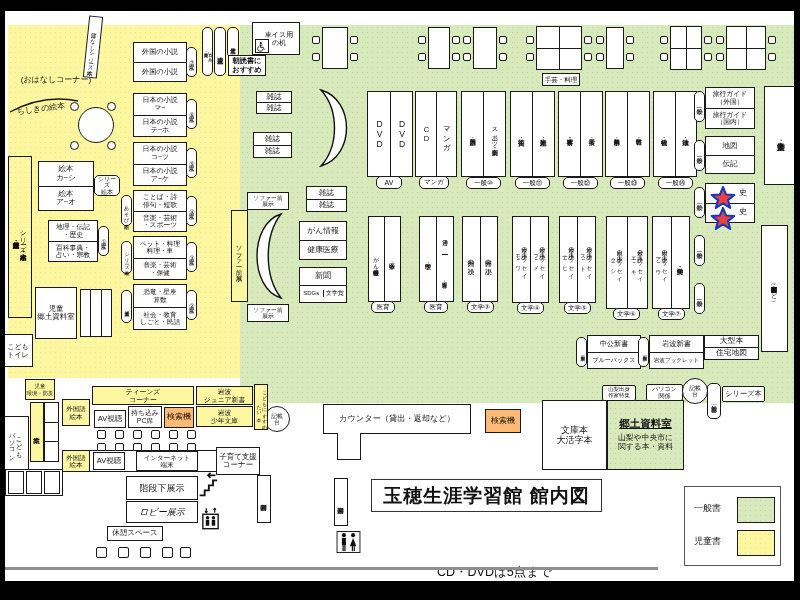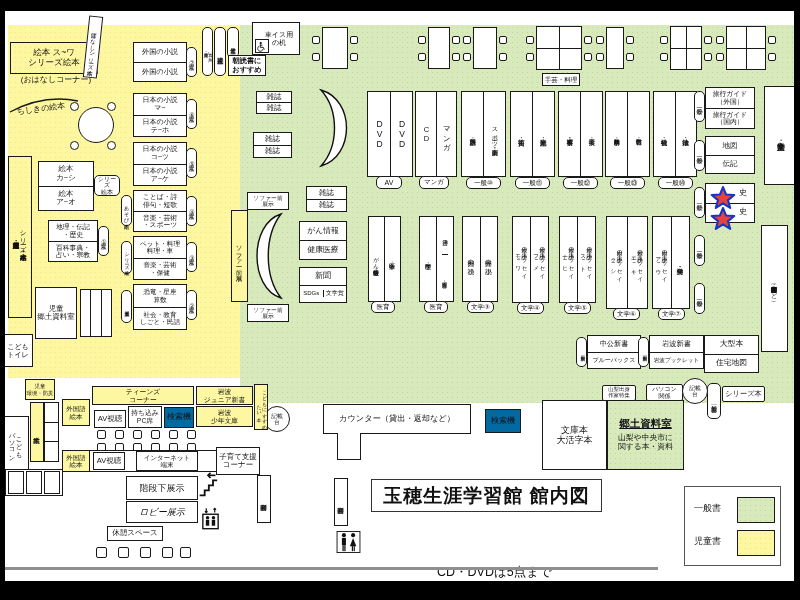--- a/index.html
+++ b/index.html
@@ -4,21 +4,21 @@
 <style>
   html,body{margin:0;padding:0;background:#000;}
   #stage{position:relative;width:800px;height:600px;background:#fff;overflow:hidden;
          font-family:"Liberation Sans","DejaVu Sans",sans-serif;color:#111;}
   .abs{position:absolute;box-sizing:border-box;}
   .box{position:absolute;box-sizing:border-box;border:1px solid #1a1a1a;background:#fff;
        display:flex;align-items:center;justify-content:center;text-align:center;
        white-space:pre-line;line-height:1.12;font-size:7.5px;}
   .nob{background:transparent;}
   .yel{background:#fdf7a1;}
-  .pink{background:#0369a1;}
+  .pink{background:#fdba74;}
   .noline{border:none;background:transparent;}
   .rows{flex-direction:column;align-items:stretch;padding:0;}
   .rows>div{flex:1;display:flex;align-items:center;justify-content:center;
             border-top:1px solid #1a1a1a;white-space:pre-line;}
   .rows>div:first-child{border-top:none;}
   .cols{flex-direction:row;align-items:stretch;padding:0;}
   .cols>div{flex:1;display:flex;align-items:center;justify-content:center;
             border-left:1px solid #1a1a1a;writing-mode:vertical-rl;text-orientation:upright;
             white-space:pre-line;line-height:1.12;padding:2px 0;}
   .cols>div:first-child{border-left:none;}
@@ -54,22 +54,20 @@
   svg{display:block;}
 </style>
 </head>
 <body>
 
 <div id="stage">
 
   <div class="abs yellowpat" style="left:8px;top:25px;width:232px;height:353px;"></div>
   <div class="abs greenpat" style="left:240px;top:25px;width:556px;height:378px;"></div>
 
-  <div class="box nob" style="left:10px;top:42px;width:88px;height:32px;font-size:8.5px;">絵本 ス~ワ
-シリーズ絵本</div>
   <div class="box noline" style="left:4px;top:74px;width:104px;height:12px;font-size:8px;">(おはなしコーナー)</div>
   <div class="box vt" style="left:86px;top:16px;width:14px;height:62px;font-size:5.6px;transform:rotate(6deg);">昔ばなしシリーズ絵本</div>
   <div class="abs" style="left:8px;top:92px;width:72px;height:22px;">
     <svg width="72" height="22" viewBox="0 0 72 22">
         <path d="M2 20 Q36 2 70 9" fill="none" stroke="#1a1a1a" stroke-width="1.4"></path>
       </svg>
   </div>
   <div class="box noline" style="left:10px;top:103px;width:62px;height:12px;font-size:8px;transform:rotate(-7deg);">ちしきの絵本</div>
   <div class="box circ" style="left:78px;top:107px;width:36px;height:36px;"></div>
   <div class="box circ" style="left:70px;top:102px;width:9px;height:9px;"></div>
@@ -363,21 +361,21 @@
   <div class="tag" style="left:658px;top:308px;width:27px;height:12px;">文学⑦</div>
 
   <div class="box rows" style="left:587px;top:335px;width:54px;height:34px;font-size:7.2px;">
     <div>中公新書</div><div style="font-size:6px;">ブルーバックス</div>
   </div>
   <div class="vtag" style="left:576px;top:337px;width:11px;height:30px;font-size:4.8px;">一般新書</div>
   <div class="box rows" style="left:649px;top:335px;width:55px;height:34px;font-size:7.2px;">
     <div>岩波新書</div><div style="font-size:5.6px;">岩波ブックレット</div>
   </div>
   <div class="vtag" style="left:638px;top:337px;width:11px;height:30px;font-size:4.8px;">一般新書</div>
-  <div class="box rows" style="left:704px;top:335px;width:55px;height:38px;font-size:7.8px;">
+  <div class="box rows" style="left:704px;top:335px;width:55px;height:25px;font-size:7.8px;">
     <div>大型本</div><div>住宅地図</div>
   </div>
 
   <div class="tag" style="left:602px;top:385px;width:34px;height:16px;font-size:5.4px;border-radius:2px;">山梨出身
 作家特集</div>
   <div class="tag" style="left:646px;top:384px;width:37px;height:17px;font-size:6px;border-radius:2px;">パソコン
 関係</div>
   <div class="box circ" style="left:682px;top:378px;width:26px;height:26px;font-size:5.8px;z-index:5;">記載
 台</div>
   <div class="vtag" style="left:707px;top:383px;width:14px;height:36px;font-size:6.2px;">一般新書</div>

